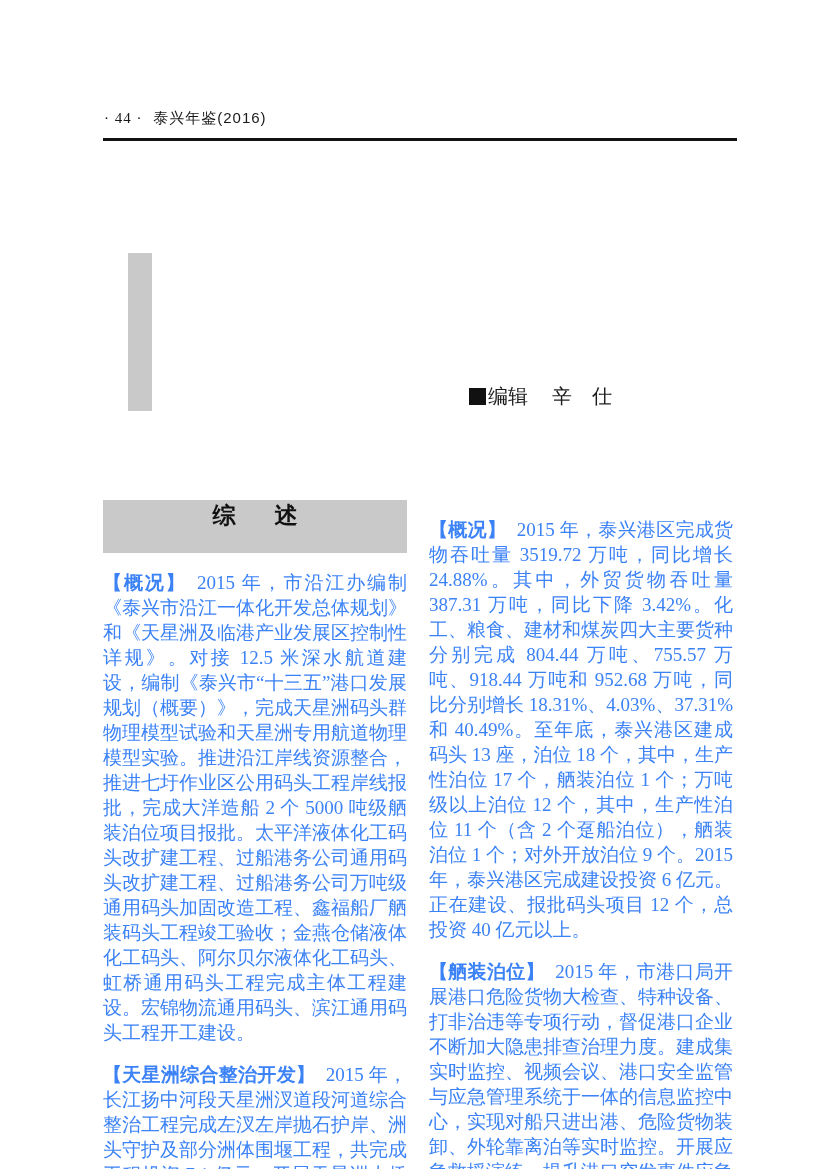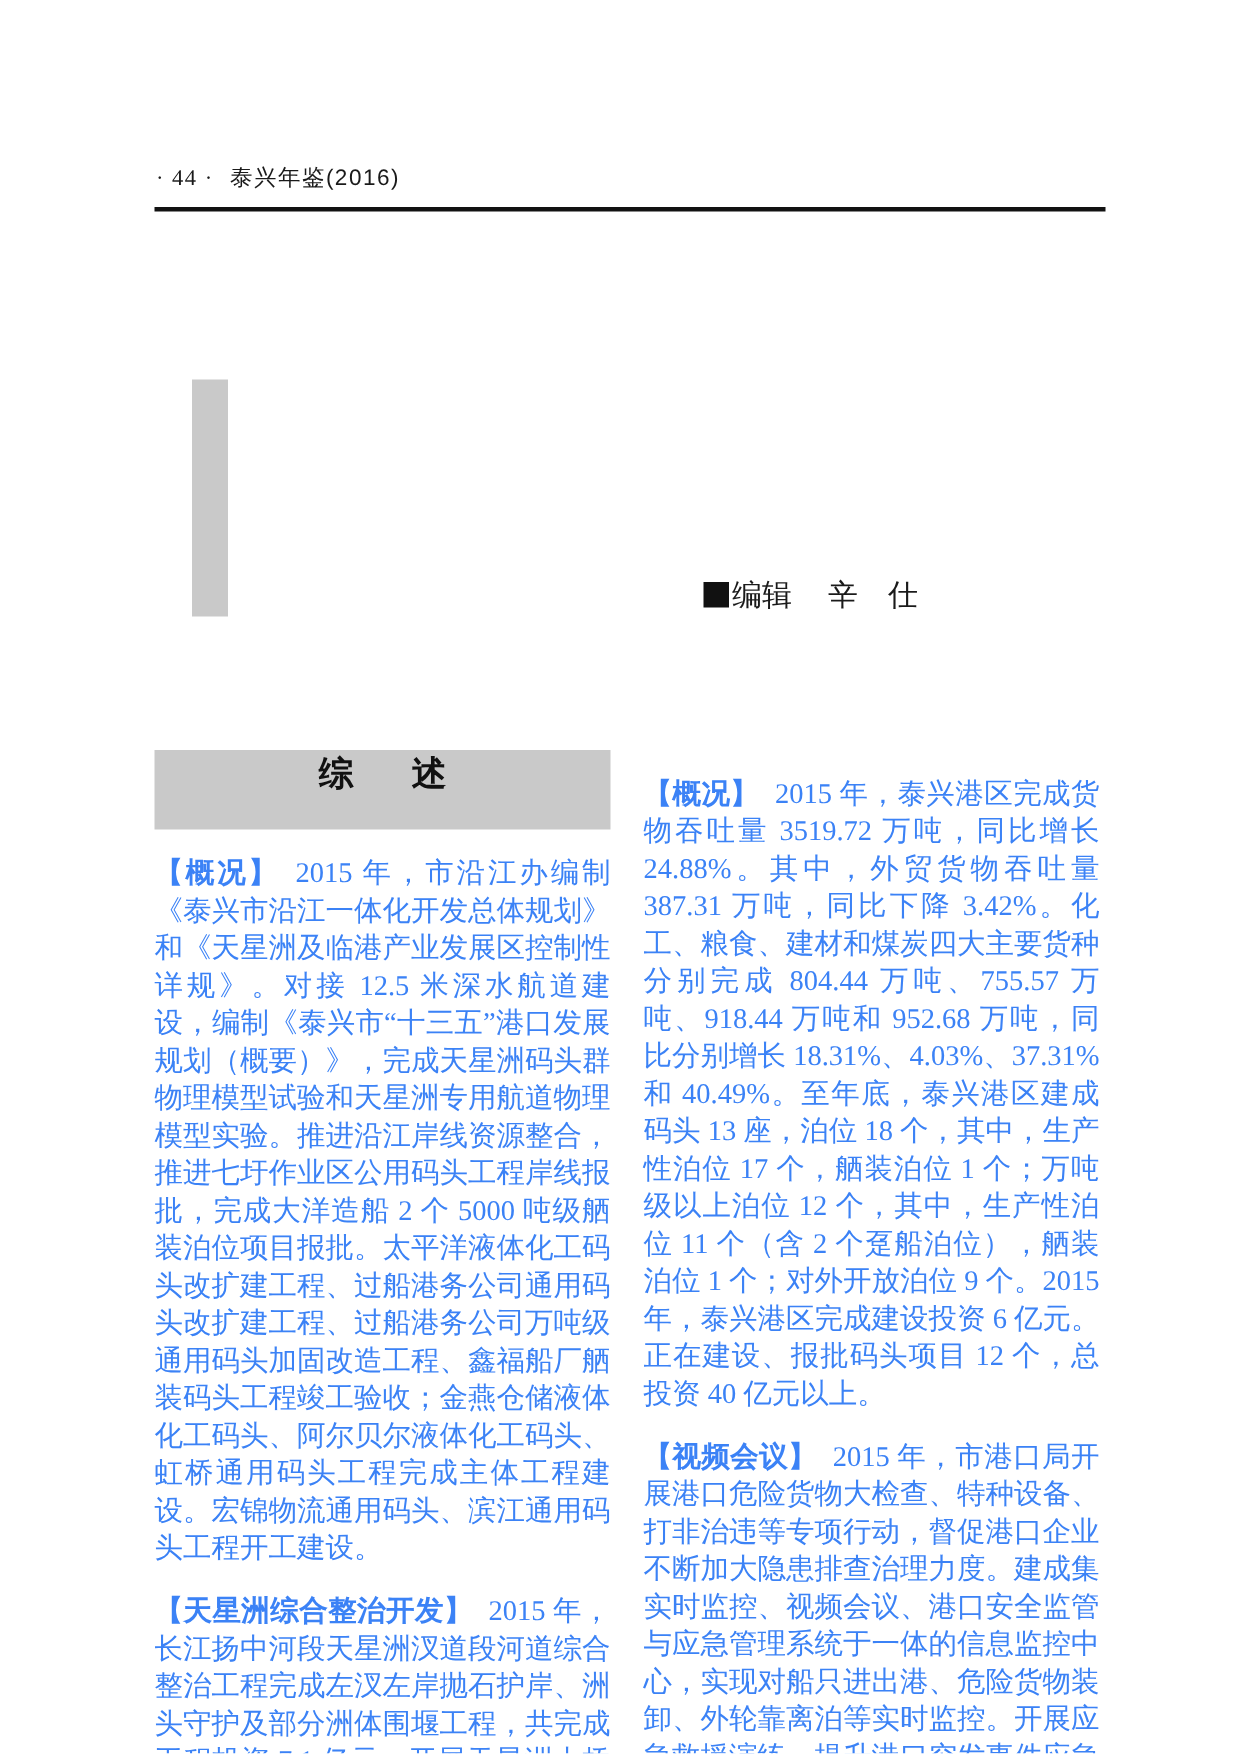--- a/index.html
+++ b/index.html
@@ -142,17 +142,17 @@
     <div class="col">
       <div class="section-box">
         <span>综　述</span>
       </div>
       <p class="body-para"><span class="tag">【概况】</span><span>2015 年，市沿江办编制《泰兴市沿江一体化开发总体规划》和《天星洲及临港产业发展区控制性详规》。对接 12.5 米深水航道建设，编制《泰兴市“十三五”港口发展规划（概要）》，完成天星洲码头群物理模型试验和天星洲专用航道物理模型实验。推进沿江岸线资源整合，推进七圩作业区公用码头工程岸线报批，完成大洋造船 2 个 5000 吨级舾装泊位项目报批。太平洋液体化工码头改扩建工程、过船港务公司通用码头改扩建工程、过船港务公司万吨级通用码头加固改造工程、鑫福船厂舾装码头工程竣工验收；金燕仓储液体化工码头、阿尔贝尔液体化工码头、虹桥通用码头工程完成主体工程建设。宏锦物流通用码头、滨江通用码头工程开工建设。</span></p>
       <p class="body-para"><span class="tag">【天星洲综合整治开发】</span><span>2015 年，长江扬中河段天星洲汊道段河道综合整治工程完成左汊左岸抛石护岸、洲头守护及部分洲体围堰工程，共完成工程投资 7.1 亿元。开展天星洲大桥及连接线工程前期论证，形成天星洲大桥及连接线工程设计方案，确定线位、桥型、桥塔及连接线方案。市政府与中交集团合作，设立总规模 100 亿元的中交泰兴产业基金，用于天星洲开发及相关基础设施配套工程。</span></p>
     </div>
 
     <div class="col">
       <p class="body-para"><span class="tag">【概况】</span><span>2015 年，泰兴港区完成货物吞吐量 3519.72 万吨，同比增长 24.88%。其中，外贸货物吞吐量 387.31 万吨，同比下降 3.42%。化工、粮食、建材和煤炭四大主要货种分别完成 804.44 万吨、755.57 万吨、918.44 万吨和 952.68 万吨，同比分别增长 18.31%、4.03%、37.31%和 40.49%。至年底，泰兴港区建成码头 13 座，泊位 18 个，其中，生产性泊位 17 个，舾装泊位 1 个；万吨级以上泊位 12 个，其中，生产性泊位 11 个（含 2 个趸船泊位），舾装泊位 1 个；对外开放泊位 9 个。2015 年，泰兴港区完成建设投资 6 亿元。正在建设、报批码头项目 12 个，总投资 40 亿元以上。</span></p>
-      <p class="body-para"><span class="tag">【视频会议】</span><span>2015 年，市港口局开展港口危险货物大检查、特种设备、打非治违等专项行动，督促港口企业不断加大隐患排查治理力度。建成集实时监控、视频会议、港口安全监管与应急管理系统于一体的信息监控中心，实现对船只进出港、危险货物装卸、外轮靠离泊等实时监控。开展应急救援演练，提升港口突发事件应急处置能力。对在建码头工程施工现场开展安全检查和质量安全综合督查。虹桥仓储有限公司码头工程通过“平安工地”验收。</span></p>
+      <p class="body-para"><span class="tag">【舾装泊位】</span><span>2015 年，市港口局开展港口危险货物大检查、特种设备、打非治违等专项行动，督促港口企业不断加大隐患排查治理力度。建成集实时监控、视频会议、港口安全监管与应急管理系统于一体的信息监控中心，实现对船只进出港、危险货物装卸、外轮靠离泊等实时监控。开展应急救援演练，提升港口突发事件应急处置能力。对在建码头工程施工现场开展安全检查和质量安全综合督查。虹桥仓储有限公司码头工程通过“平安工地”验收。</span></p>
     </div>
 
   </div>
 </div>
 
 </body></html>

